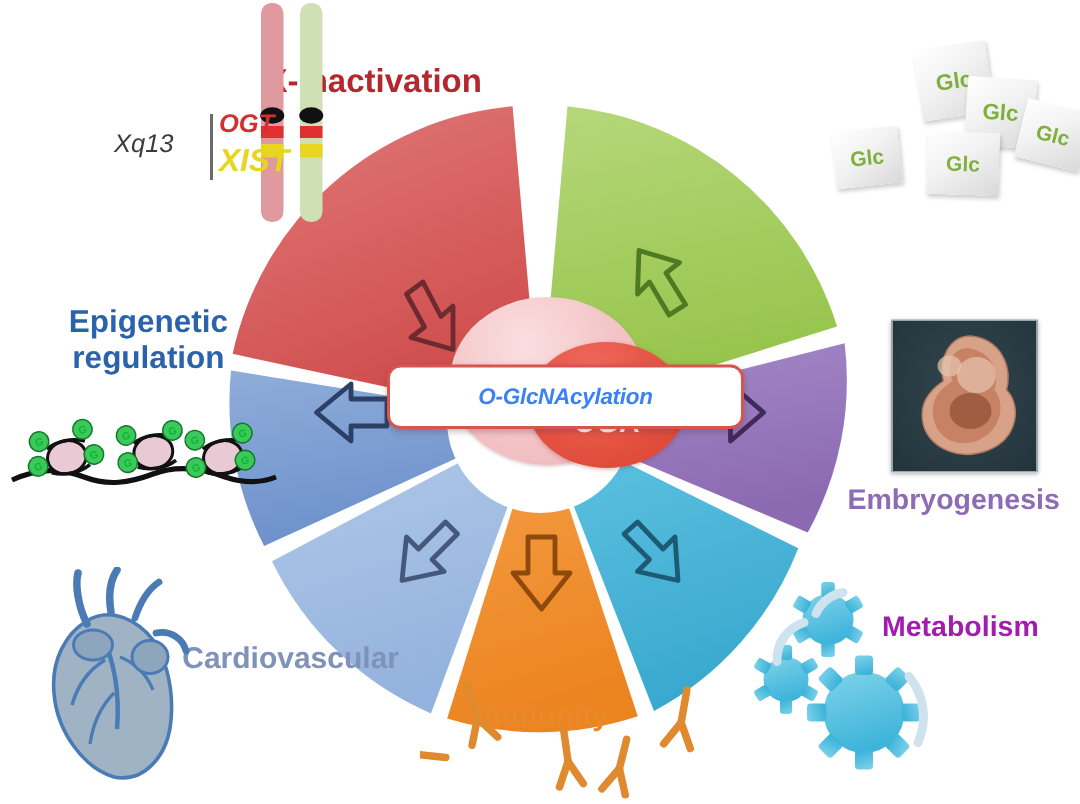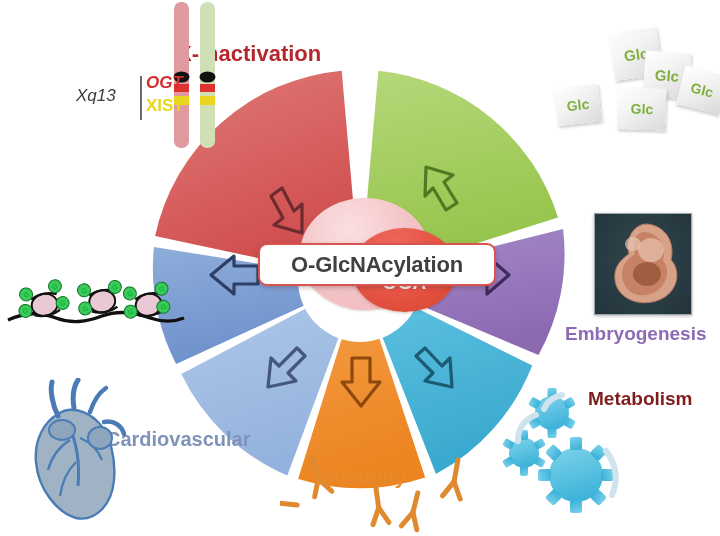--- a/index.html
+++ b/index.html
@@ -22,42 +22,42 @@
       box-shadow:0 1px 3px rgba(120,40,30,.3);}
   .hub-label{position:absolute;width:100%;text-align:center;
       font-weight:bold;letter-spacing:.4px;}
   #ogt-text{top:52px;font-size:19px;color:#1a1a1a;}
   #oga-text{top:44px;font-size:19px;color:#ffffff;}
 
   #center-box{left:258px;top:243px;width:234px;height:39px;
       background:#ffffff;border:2.5px solid #d9534f;border-radius:9px;
       box-shadow:0 2px 4px rgba(90,50,50,.30);
       display:flex;align-items:center;justify-content:center;}
-  #center-box span{font-size:22px;font-weight:bold;
-      color:#404040;letter-spacing:-.2px;white-space:nowrap;}
+  #center-box span{font-size:15px;font-style:italic;font-weight:bold;
+      color:#3b82f6;letter-spacing:-.2px;white-space:nowrap;}
 
   
   .cap{position:absolute;font-weight:bold;line-height:1.12;}
   #cap-xinact{left:177px;top:42px;font-size:22px;color:#b5272d;}
   #cap-glucose{left:418px;top:45px;font-size:22px;color:#7aa93c;}
   #cap-embryo{left:565px;top:323px;font-size:19px;color:#8e6bb5;text-align:center;}
-  #cap-metab{left:588px;top:388px;font-size:19px;color:#7f1d1d;}
+  #cap-metab{left:588px;top:408px;font-size:19px;color:#a21caf;}
   #cap-immunity{left:317px;top:466px;font-size:20px;color:#e8892c;}
-  #cap-cardio{left:106px;top:428px;font-size:20px;color:#7f93b8;text-align:left;width:160px;}
+  #cap-cardio{left:106px;top:428px;font-size:20px;color:#7f93b8;text-align:right;width:160px;}
   #cap-epi{left:38px;top:203px;font-size:21px;color:#2a62ab;text-align:center;width:122px;}
 
   
   #chrom{left:50px;top:0px;width:170px;height:150px;margin-left:24px;}
   #chrom-xq13{position:absolute;left:2px;top:86px;font-size:17px;font-style:italic;
       color:#3b3b3b;}
   #chrom-divider{position:absolute;left:66px;top:76px;width:2px;height:44px;background:#6b6b6b;}
   #chrom-ogt{position:absolute;left:72px;top:73px;font-size:17px;font-weight:bold;
       font-style:italic;color:#d32f2f;}
-  #chrom-xist{position:absolute;left:72px;top:96px;font-size:17px;font-weight:bold;
-      color:#e8d520;}
+  #chrom-xist{position:absolute;left:72px;top:96px;font-size:21px;font-weight:bold;
+      font-style:italic;color:#e8d520;}
 
   
   #cubes{left:556px;top:28px;width:160px;height:120px;}
   .cube{position:absolute;background:linear-gradient(145deg,#ffffff 0%,#f2f2f2 45%,#d9d9d9 100%);
       box-shadow:1px 2px 3px rgba(0,0,0,.20);display:flex;
       align-items:center;justify-content:center;color:#7fb03f;font-weight:bold;}
 
   
   #embryo-photo{left:594px;top:213px;width:96px;height:100px;
       background:radial-gradient(ellipse at 50% 45%,#33464e 0%,#22333b 100%);
@@ -158,20 +158,24 @@
   <div class="abs" id="center-box">
     <span>O-GlcNAcylation</span>
   </div>
 
   <div class="cap" id="cap-xinact">X-inactivation</div>
   <div class="cap" id="cap-embryo">Embryogenesis</div>
   <div class="cap" id="cap-metab">Metabolism</div>
   <div class="cap" id="cap-immunity">Immunity</div>
   <div class="cap" id="cap-cardio">
     <div>Cardiovascular</div>
+  </div>
+  <div class="cap" id="cap-epi">
+    <div>Epigenetic</div>
+    <div>regulation</div>
   </div>
 
   <div class="abs" id="chrom">
     <svg width="170" height="150">
 
       <g>
         <rect x="100" y="2" width="15" height="146" rx="7" fill="#e09a9f"></rect>
         <rect x="100" y="84" width="15" height="8" fill="#e03030"></rect>
         <rect x="100" y="96" width="15" height="9" fill="#e8d520"></rect>
         <ellipse cx="107.5" cy="77" rx="8" ry="5.5" fill="#111"></ellipse>

